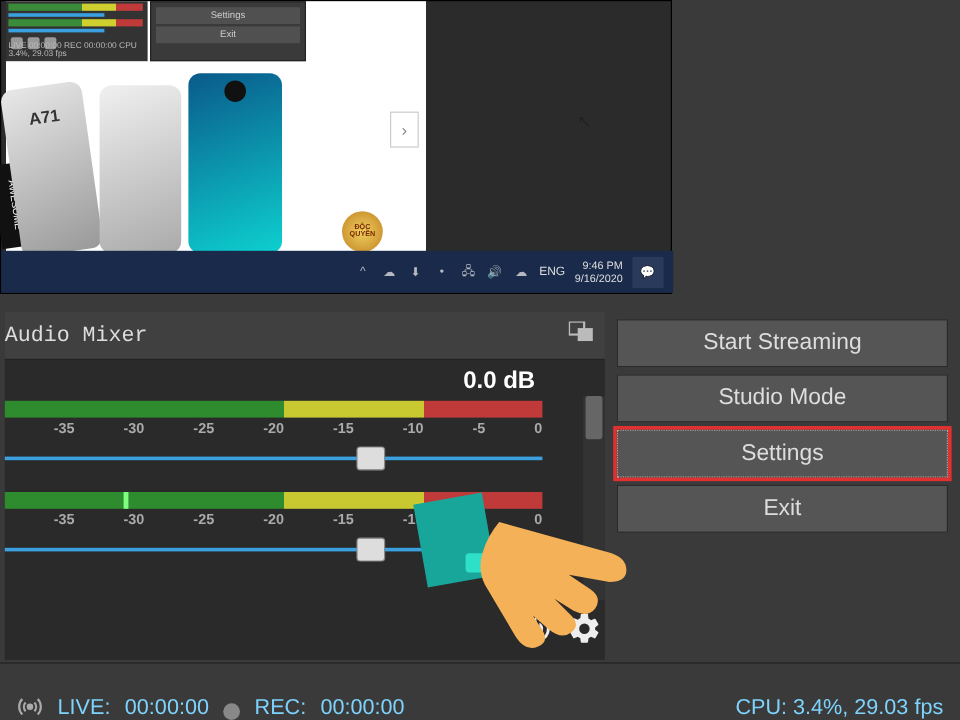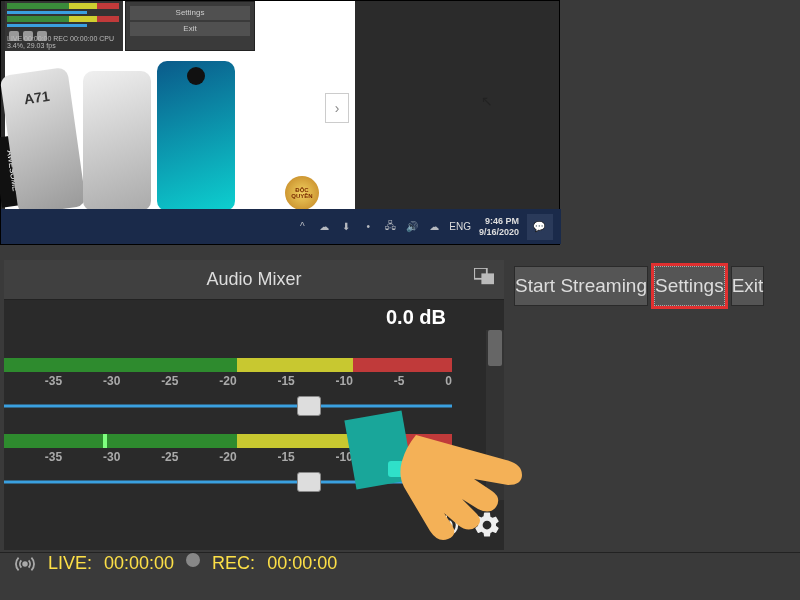--- a/index.html
+++ b/index.html
@@ -55,49 +55,50 @@
   .badge { position:absolute;left:280px;top:175px;width:34px;height:34px;border-radius:50%;background:radial-gradient(circle,#f0d060,#c08020);font-size:6px;display:flex;align-items:center;justify-content:center;color:#7a2a00;font-weight:bold;text-align:center; }
   .nav-chevron { position:absolute;left:320px;top:92px;width:24px;height:30px;background:#fff;border:1px solid #ccc;display:flex;align-items:center;justify-content:center;color:#888;font-size:14px; }
   
   .taskbar {
     position:absolute;left:0;bottom:0;width:560px;height:35px;
     background:#1a2a4a;
     display:flex;align-items:center;justify-content:flex-end;
     gap:8px;padding:0 8px;font-size:10px;color:#ddd;
   }
   .tray-ico{width:14px;height:14px;opacity:.8;display:flex;align-items:center;justify-content:center;font-size:10px;}
-  .tray-time{font-size:9px;text-align:right;line-height:11px;font-weight:bold;}
+  .tray-time{font-size:9px;text-align:right;line-height:11px;}
   .tray-notif{width:26px;height:26px;background:#2a3a5a;display:flex;align-items:center;justify-content:center;}
   
   .cursor-arrow { position:absolute;left:480px;top:92px;color:#222;font-size:14px; }
 
   
   .panel-row {
     position:absolute;left:0;top:260px;right:0;height:290px;
     display:flex;gap:4px;padding:0 4px;
   }
   .panel {
     background:#3a3a3a;
     display:flex;flex-direction:column;
   }
   .mixer-panel { flex:1; }
   .controls-panel { width:288px; }
   .panel-head {
-    height:40px;display:flex;align-items:center;justify-content:center;
+    height:40px;display:flex;align-items:center;justify-content:flex-start;
     color:#ddd;font-size:18px;position:relative;
     border-bottom:1px solid #222;
     background:#404040;
+    font-family:Liberation Mono, monospace;
   }
   .dock-icon { position:absolute;right:8px;top:8px;width:22px;height:18px; }
   .dock-icon svg{width:22px;height:18px;fill:#bbb;}
 
   
   .mixer-body { flex:1;background:#2a2a2a;padding:6px 8px 0 0;position:relative;font-weight:bold; }
   .db-label { text-align:right;color:#fff;font-size:20px;padding-right:50px;height:28px; }
-  .meter-block { margin-left:0;margin-right:44px;margin-top:24px; }
+  .meter-block { margin-left:0;margin-right:44px; }
   .meter-bar {
     height:14px;
     background:linear-gradient(to right,
       #2e8b2e 0%, #2e8b2e 52%,
       #c8c830 52%, #c8c830 78%,
       #c03a3a 78%, #c03a3a 100%);
     position:relative;
   }
   .meter-peak{position:absolute;top:0;bottom:0;width:4px;background:#7fff7f;left:22%;}
   .ticks { display:flex;justify-content:space-between;font-size:12px;color:#aaa;padding:2px 0 6px 0; }
@@ -107,38 +108,38 @@
   .slider-line{position:absolute;left:0;right:0;top:50%;height:3px;background:#3aa0e0;transform:translateY(-50%);}
   .slider-thumb{position:absolute;top:50%;transform:translate(-50%,-50%);width:24px;height:20px;background:#ddd;border:1px solid #888;border-radius:3px;}
   .slider-thumb.t1{left:68%;}
   .slider-thumb.t2{left:68%;}
   .mixer-icons{position:absolute;right:2px;bottom:6px;display:flex;gap:10px;align-items:center;}
   .spk-icon svg,.gear-icon svg{width:30px;height:30px;fill:#eee;}
   .vscroll{position:absolute;right:0;top:30px;bottom:50px;width:18px;background:#333;}
   .vscroll-thumb{position:absolute;left:2px;right:2px;top:0;height:36px;background:#666;border-radius:2px;}
 
   
-  .controls-body{flex:1;background:#3a3a3a;padding:6px;display:flex;flex-direction:row;gap:6px;}
+  .controls-body{flex:1;background:#3a3a3a;padding:6px;display:flex;flex-direction:column;gap:6px;}
   .ctrl-btn{
     height:40px;background:#555;color:#ddd;font-size:19px;
     display:flex;align-items:center;justify-content:center;
     border:1px solid #2a2a2a;
   }
   .ctrl-btn.highlight{
     outline:3px solid #e03030;outline-offset:0;
     border:1px dotted #aaa;
     background:#555;
   }
 
   
   .statusbar{
     position:absolute;left:0;right:0;bottom:0;height:48px;
     background:#3a3a3a;
-    display:flex;align-items:flex-start;gap:12px;
-    padding:0 14px;font-size:18px;color:#fde047;
+    display:flex;align-items:flex-end;gap:12px;
+    padding:0 14px;font-size:18px;color:#7dd3fc;
     border-top:1px solid #222;
   }
   .dot{width:14px;height:14px;border-radius:50%;background:#888;display:inline-block;}
   .broadcast svg{width:22px;height:22px;fill:#aaa;vertical-align:middle;}
 
   
   .hand{
     position:absolute;left:350px;top:395px;width:200px;height:170px;
     pointer-events:none;
   }
@@ -262,39 +263,41 @@
               <path d="M19.14 12.94a7.49 7.49 0 0 0 .05-.94 7.49 7.49 0 0 0-.05-.94l2.03-1.58a.5.5 0 0 0 .12-.64l-1.92-3.32a.5.5 0 0 0-.6-.22l-2.39.96a7.03 7.03 0 0 0-1.62-.94l-.36-2.54A.5.5 0 0 0 13.9 2h-3.8a.5.5 0 0 0-.5.42l-.36 2.54c-.58.24-1.12.55-1.62.94l-2.39-.96a.5.5 0 0 0-.6.22L2.71 8.48a.5.5 0 0 0 .12.64l2.03 1.58c-.03.31-.05.63-.05.94s.02.63.05.94L2.83 14.16a.5.5 0 0 0-.12.64l1.92 3.32c.14.24.43.34.6.22l2.39-.96c.5.39 1.04.7 1.62.94l.36 2.54a.5.5 0 0 0 .5.42h3.8a.5.5 0 0 0 .5-.42l.36-2.54c.58-.24 1.12-.55 1.62-.94l2.39.96c.17.12.46.02.6-.22l1.92-3.32a.5.5 0 0 0-.12-.64l-2.03-1.58zM12 15.5A3.5 3.5 0 1 1 15.5 12 3.5 3.5 0 0 1 12 15.5z"></path>
             </svg>
         </span>
       </div>
     </div>
   </div>
 
   <div class="panel controls-panel">
     <div class="controls-body">
       <div class="ctrl-btn">Start Streaming</div>
+      <div class="ctrl-btn">Studio Mode</div>
       <div class="ctrl-btn highlight">Settings</div>
       <div class="ctrl-btn">Exit</div>
     </div>
   </div>
 </div>
 
 <div class="statusbar">
   <span class="broadcast">
     <svg viewBox="0 0 24 24">
         <circle cx="12" cy="12" r="3"></circle>
         <path fill="none" stroke="#aaa" stroke-width="2" d="M5 5a10 10 0 0 0 0 14M19 5a10 10 0 0 1 0 14M8 8a6 6 0 0 0 0 8M16 8a6 6 0 0 1 0 8"></path>
       </svg>
   </span>
   <span>LIVE:</span>
   <span>00:00:00</span>
   <span class="dot"></span>
   <span>REC:</span>
   <span>00:00:00</span>
   <span style="flex:1"></span>
+  <span>CPU: 3.4%, 29.03 fps</span>
 </div>
 
 <div class="hand">
   <div class="cuff"></div>
   <div class="cufflink"></div>
   <div class="palm">
     <svg viewBox="0 0 170 170">
       <path fill="#f4b157" d="M20 40 L110 65 Q126 69 126 80 Q126 90 112 90 L78 84 L96 96 Q106 103 100 112 Q94 120 82 114 L66 104 L80 118 Q88 126 80 132 Q72 138 62 130 L48 118 L56 130 Q62 140 52 144 Q42 148 34 136 L8 92 Q2 80 6 66 Q10 52 20 40 Z"></path>
     </svg>
   </div>

